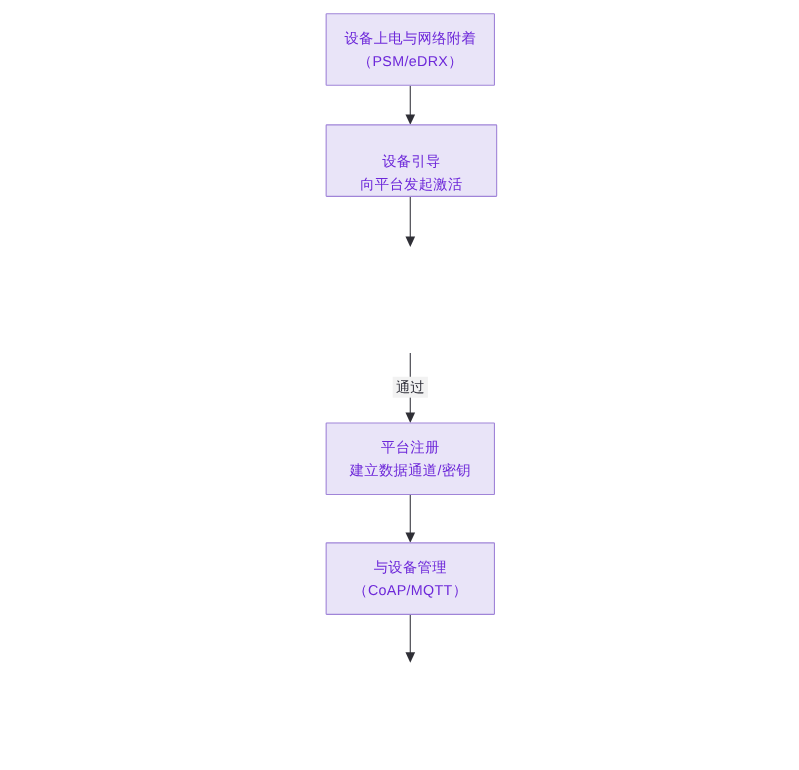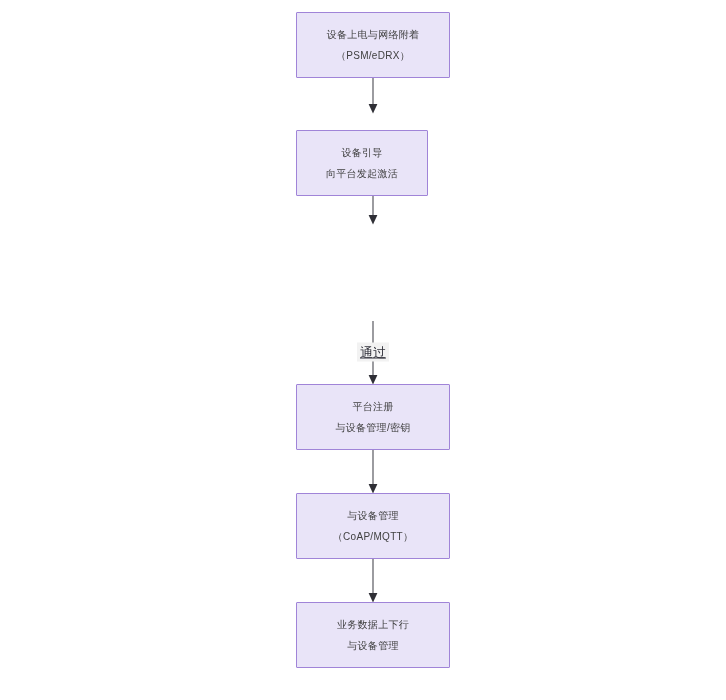--- a/index.html
+++ b/index.html
@@ -33,23 +33,23 @@
     text-align: center;
   }
 
   .node-box {
     background: #e9e4f8;
     border: 1.3px solid #a084d8;
     border-radius: 1px;
   }
 
   .node-label {
-    font-size: 10px;
+    font-size: 13px;
     line-height: 21px;
-    color: #404040;
+    color: #6d28d9;
     letter-spacing: 0.3px;
     white-space: pre-line;
     user-select: none;
   }
 
   
   .node-diamond {
     background: transparent;
     border: none;
   }
@@ -131,36 +131,32 @@
       <line class="edge-line" x1="373" y1="559" x2="373" y2="596"></line>
       <polygon class="edge-head" points="373,602.5 368.6,593 377.4,593"></polygon>
     </g>
   </svg>
 
   <div class="node node-box" style="left:296px; top:12px; width:154px; height:66px;">
     <span class="node-label">设备上电与网络附着
 （PSM/eDRX）</span>
   </div>
 
-  <div class="node node-box" style="left:296px; top:130px; width:132px; height:66px;">
+  <div class="node node-box" style="left:296px; top:113px; width:156px; height:66px;align-items:flex-end;">
     <span class="node-label">设备引导
 向平台发起激活</span>
   </div>
 
 
-  <div class="edge-label" style="left:373px; top:352px;text-decoration:underline;">通过</div>
+  <div class="edge-label" style="left:373px; top:352px;">通过</div>
 
   <div class="node node-box" style="left:296px; top:384px; width:154px; height:66px;">
     <span class="node-label">平台注册
-与设备管理/密钥</span>
+建立数据通道/密钥</span>
   </div>
 
   <div class="node node-box" style="left:296px; top:493px; width:154px; height:66px;">
     <span class="node-label">与设备管理
 （CoAP/MQTT）</span>
   </div>
 
-  <div class="node node-box" style="left:296px; top:602px; width:154px; height:66px;">
-    <span class="node-label">业务数据上下行
-与设备管理</span>
-  </div>
 
 </div>
 
 </body></html>

